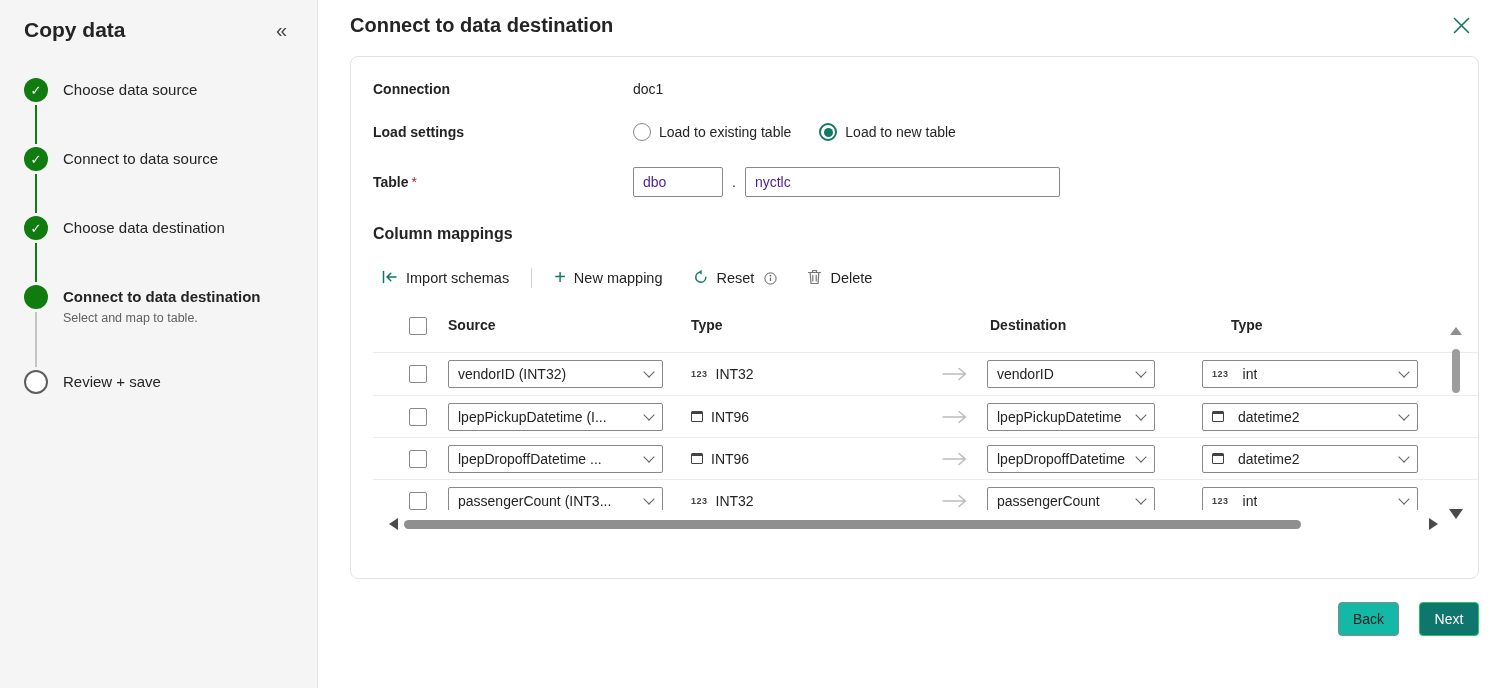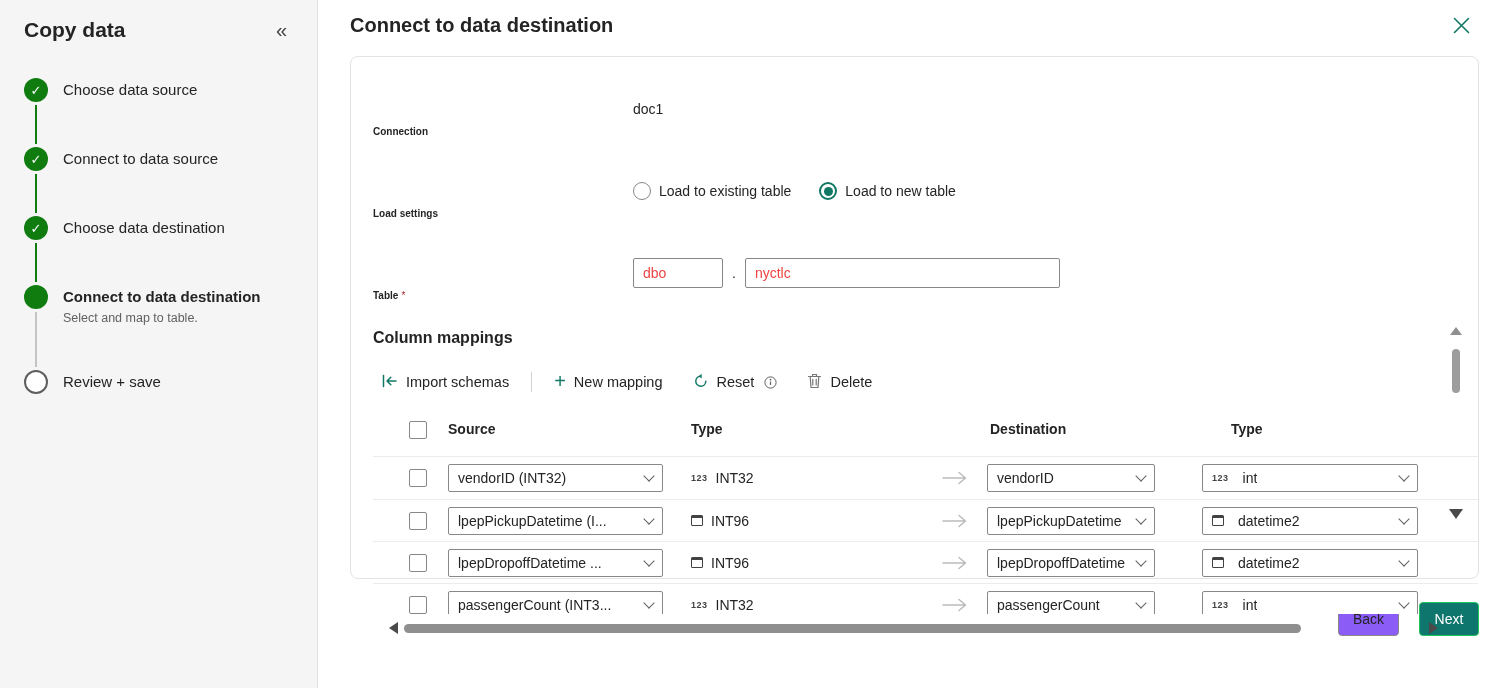--- a/index.html
+++ b/index.html
@@ -26,30 +26,30 @@
 
   
   .main { flex:1; position:relative; padding:14px 22px 0 32px; background:#fff; }
   .main-header { display:flex; justify-content:space-between; align-items:flex-start; margin-bottom:16px; }
   .page-title { font-size:20px; font-weight:700; color:#242424; }
   .close-btn { cursor:pointer; padding:2px; margin-right:6px; }
 
   .card { border:1px solid #e3e3e3; border-radius:8px; height:523px; position:relative; padding:24px 0 0 22px; background:#fff; }
 
   .form-row { display:flex; align-items:center; margin-bottom:26px; }
-  .form-label { width:260px; font-weight:700; font-size:10px; flex-shrink:0;margin-top:45px; }
+  .form-label { width:260px; font-weight:700; font-size:14px; flex-shrink:0; }
   .req { color:#a4262c; font-weight:400; margin-left:3px; }
 
   .radio-group { display:flex; gap:28px; align-items:center; }
   .radio-opt { display:flex; align-items:center; gap:8px; cursor:pointer; }
   .radio { width:18px; height:18px; border-radius:50%; border:1px solid #8a8886; background:#fff; position:relative; flex-shrink:0; }
   .radio.selected { border:2px solid #117865; }
   .radio.selected::after { content:""; position:absolute; left:50%; top:50%; width:9px; height:9px; margin:-4.5px 0 0 -4.5px; border-radius:50%; background:#117865; }
 
-  .txt-input { height:30px; border:1px solid #8a8886; border-radius:2px; padding:0 9px; font-size:14px; font-family:inherit; color:#ef4444; background:#fff; }
+  .txt-input { height:30px; border:1px solid #8a8886; border-radius:2px; padding:0 9px; font-size:14px; font-family:inherit; color:#4c1d95; background:#fff; }
   .input-schema { width:90px; }
   .input-table { width:315px; }
   .dot-sep { margin:0 9px; color:#242424; }
 
   .section-title { font-size:16px; font-weight:700; margin:28px 0 0 0; }
 
   
   .toolbar { display:flex; align-items:center; gap:14px; margin-top:20px; height:30px; }
   .tb-btn { display:flex; align-items:center; gap:8px; cursor:pointer; padding:4px 8px; border-radius:4px; color:#242424; font-size:14.5px; }
   .tb-divider { width:1px; height:20px; background:#d1d1d1; }
@@ -95,21 +95,21 @@
 
   .hscroll { display:flex; align-items:center; margin:7px 40px 0 16px; height:14px; }
   .harrow-left { width:0; height:0; border-top:6px solid transparent; border-bottom:6px solid transparent; border-right:9px solid #4a4a4a; cursor:pointer; }
   .harrow-right { width:0; height:0; border-top:6px solid transparent; border-bottom:6px solid transparent; border-left:9px solid #4a4a4a; cursor:pointer; }
   .htrack { flex:1; margin:0 6px; height:9px; position:relative; }
   .hthumb { position:absolute; left:0; top:0; height:9px; width:88%; background:#8f8f8f; border-radius:5px; cursor:grab; }
 
   
   .footer { display:flex; justify-content:flex-end; gap:20px; margin-top:23px; }
   .btn { height:34px; min-width:60px; padding:0 14px; border-radius:4px; font-size:14px; font-family:inherit; cursor:pointer; display:flex; align-items:center; justify-content:center; }
-  .btn-back { background:#8b5cf6; border:1px solid #8a8886; color:#242424; }
+  .btn-back { background:#14b8a6; border:1px solid #8a8886; color:#242424; }
   .btn-next { background:#0f766e; border:1px solid #22c55e; color:#fff; }
 </style>
 </head>
 <body>
 
 <div class="app">
 
   <aside class="sidebar">
     <div class="sidebar-header">
       <div class="sidebar-title">Copy data</div>

